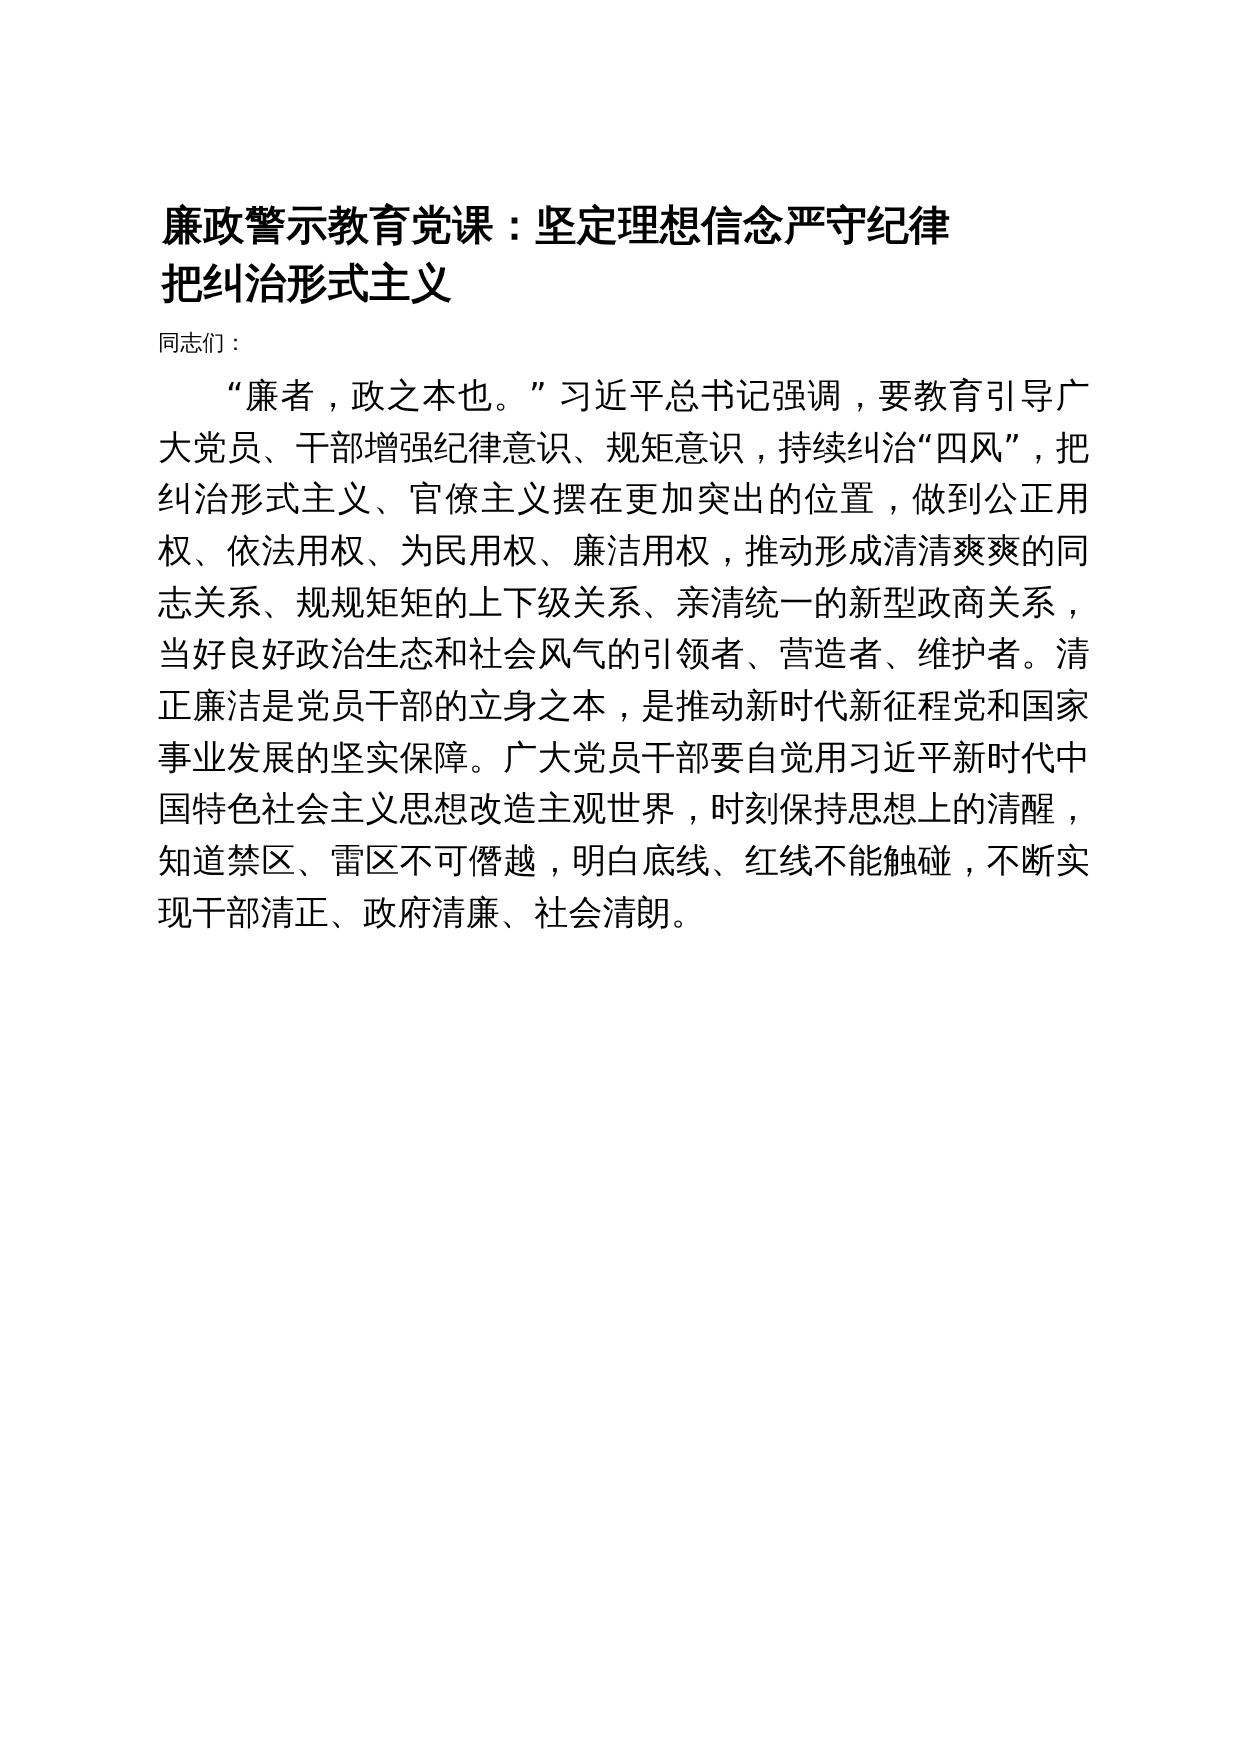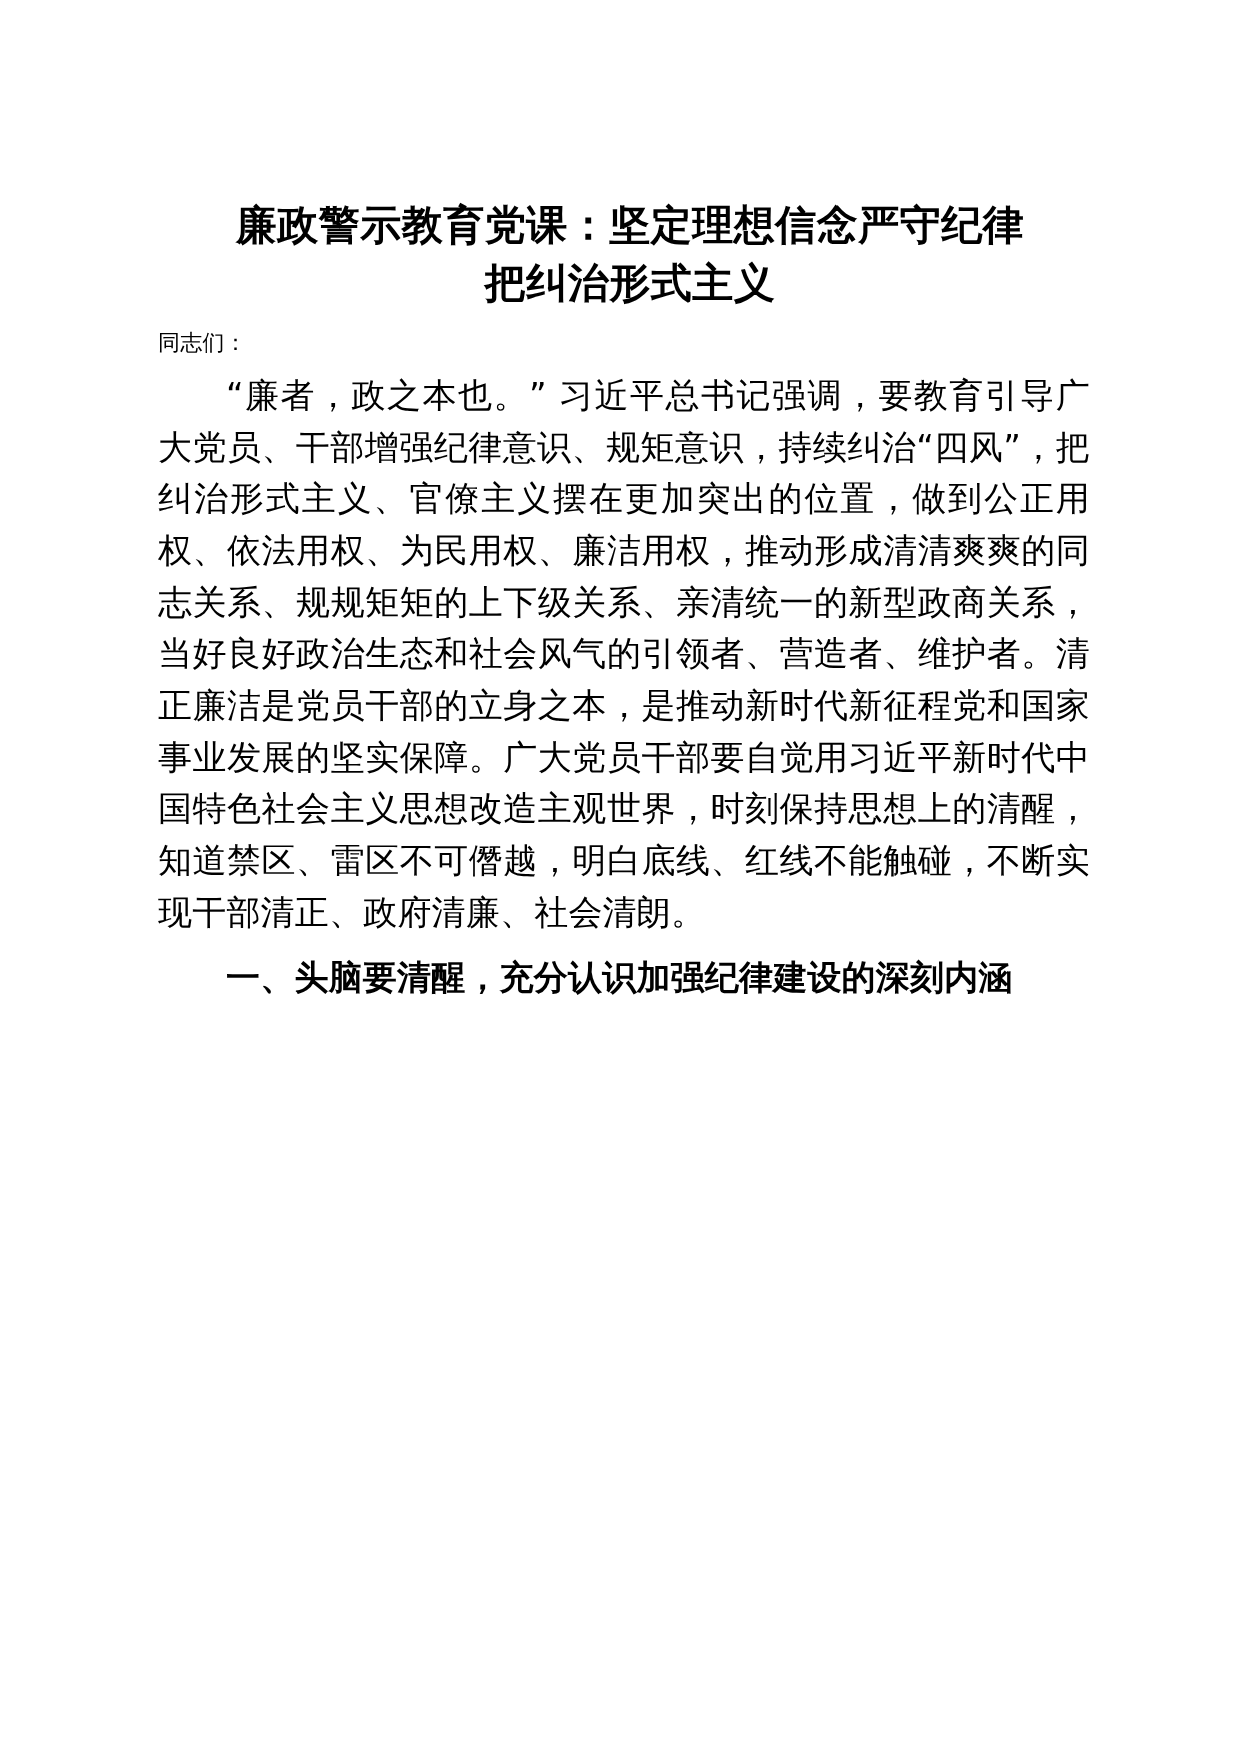--- a/index.html
+++ b/index.html
@@ -23,21 +23,21 @@
   .content {
     position: absolute;
     left: 158px;
     top: 196px;
     width: 944px;
   }
   .doc-title {
     font-size: 41px;
     font-weight: bold;
     line-height: 1.42;
-    text-align: center;
+    text-align: left;
     letter-spacing: 0.5px;
     margin: 0 0 6px 0;
     padding: 0 4px;
   }
   .salutation {
     font-size: 22px;
     line-height: 1.52;
     margin: 14px 0 0 0;
     text-align: justify;
     text-justify: inter-ideograph;
@@ -71,17 +71,16 @@
 
     <h1 class="doc-title">
       <span style="display: block;">廉政警示教育党课：坚定理想信念严守纪律</span>
       <span style="display: block;">把纠治形式主义</span>
     </h1>
 
     <p class="salutation">同志们：</p>
 
     <p class="body-para">“廉者，政之本也。” 习近平总书记强调，要教育引导广大党员、干部增强纪律意识、规矩意识，持续纠治“四风”，把纠治形式主义、官僚主义摆在更加突出的位置，做到公正用权、依法用权、为民用权、廉洁用权，推动形成清清爽爽的同志关系、规规矩矩的上下级关系、亲清统一的新型政商关系，当好良好政治生态和社会风气的引领者、营造者、维护者。清正廉洁是党员干部的立身之本，是推动新时代新征程党和国家事业发展的坚实保障。广大党员干部要自觉用习近平新时代中国特色社会主义思想改造主观世界，时刻保持思想上的清醒，知道禁区、雷区不可僭越，明白底线、红线不能触碰，不断实现干部清正、政府清廉、社会清朗。</p>
 
-    <p class="section-heading">一、头脑要清醒，充分认识加强纪律建设的深刻内涵</p>
 
 
   </div>
 </div>
 
 </body></html>

